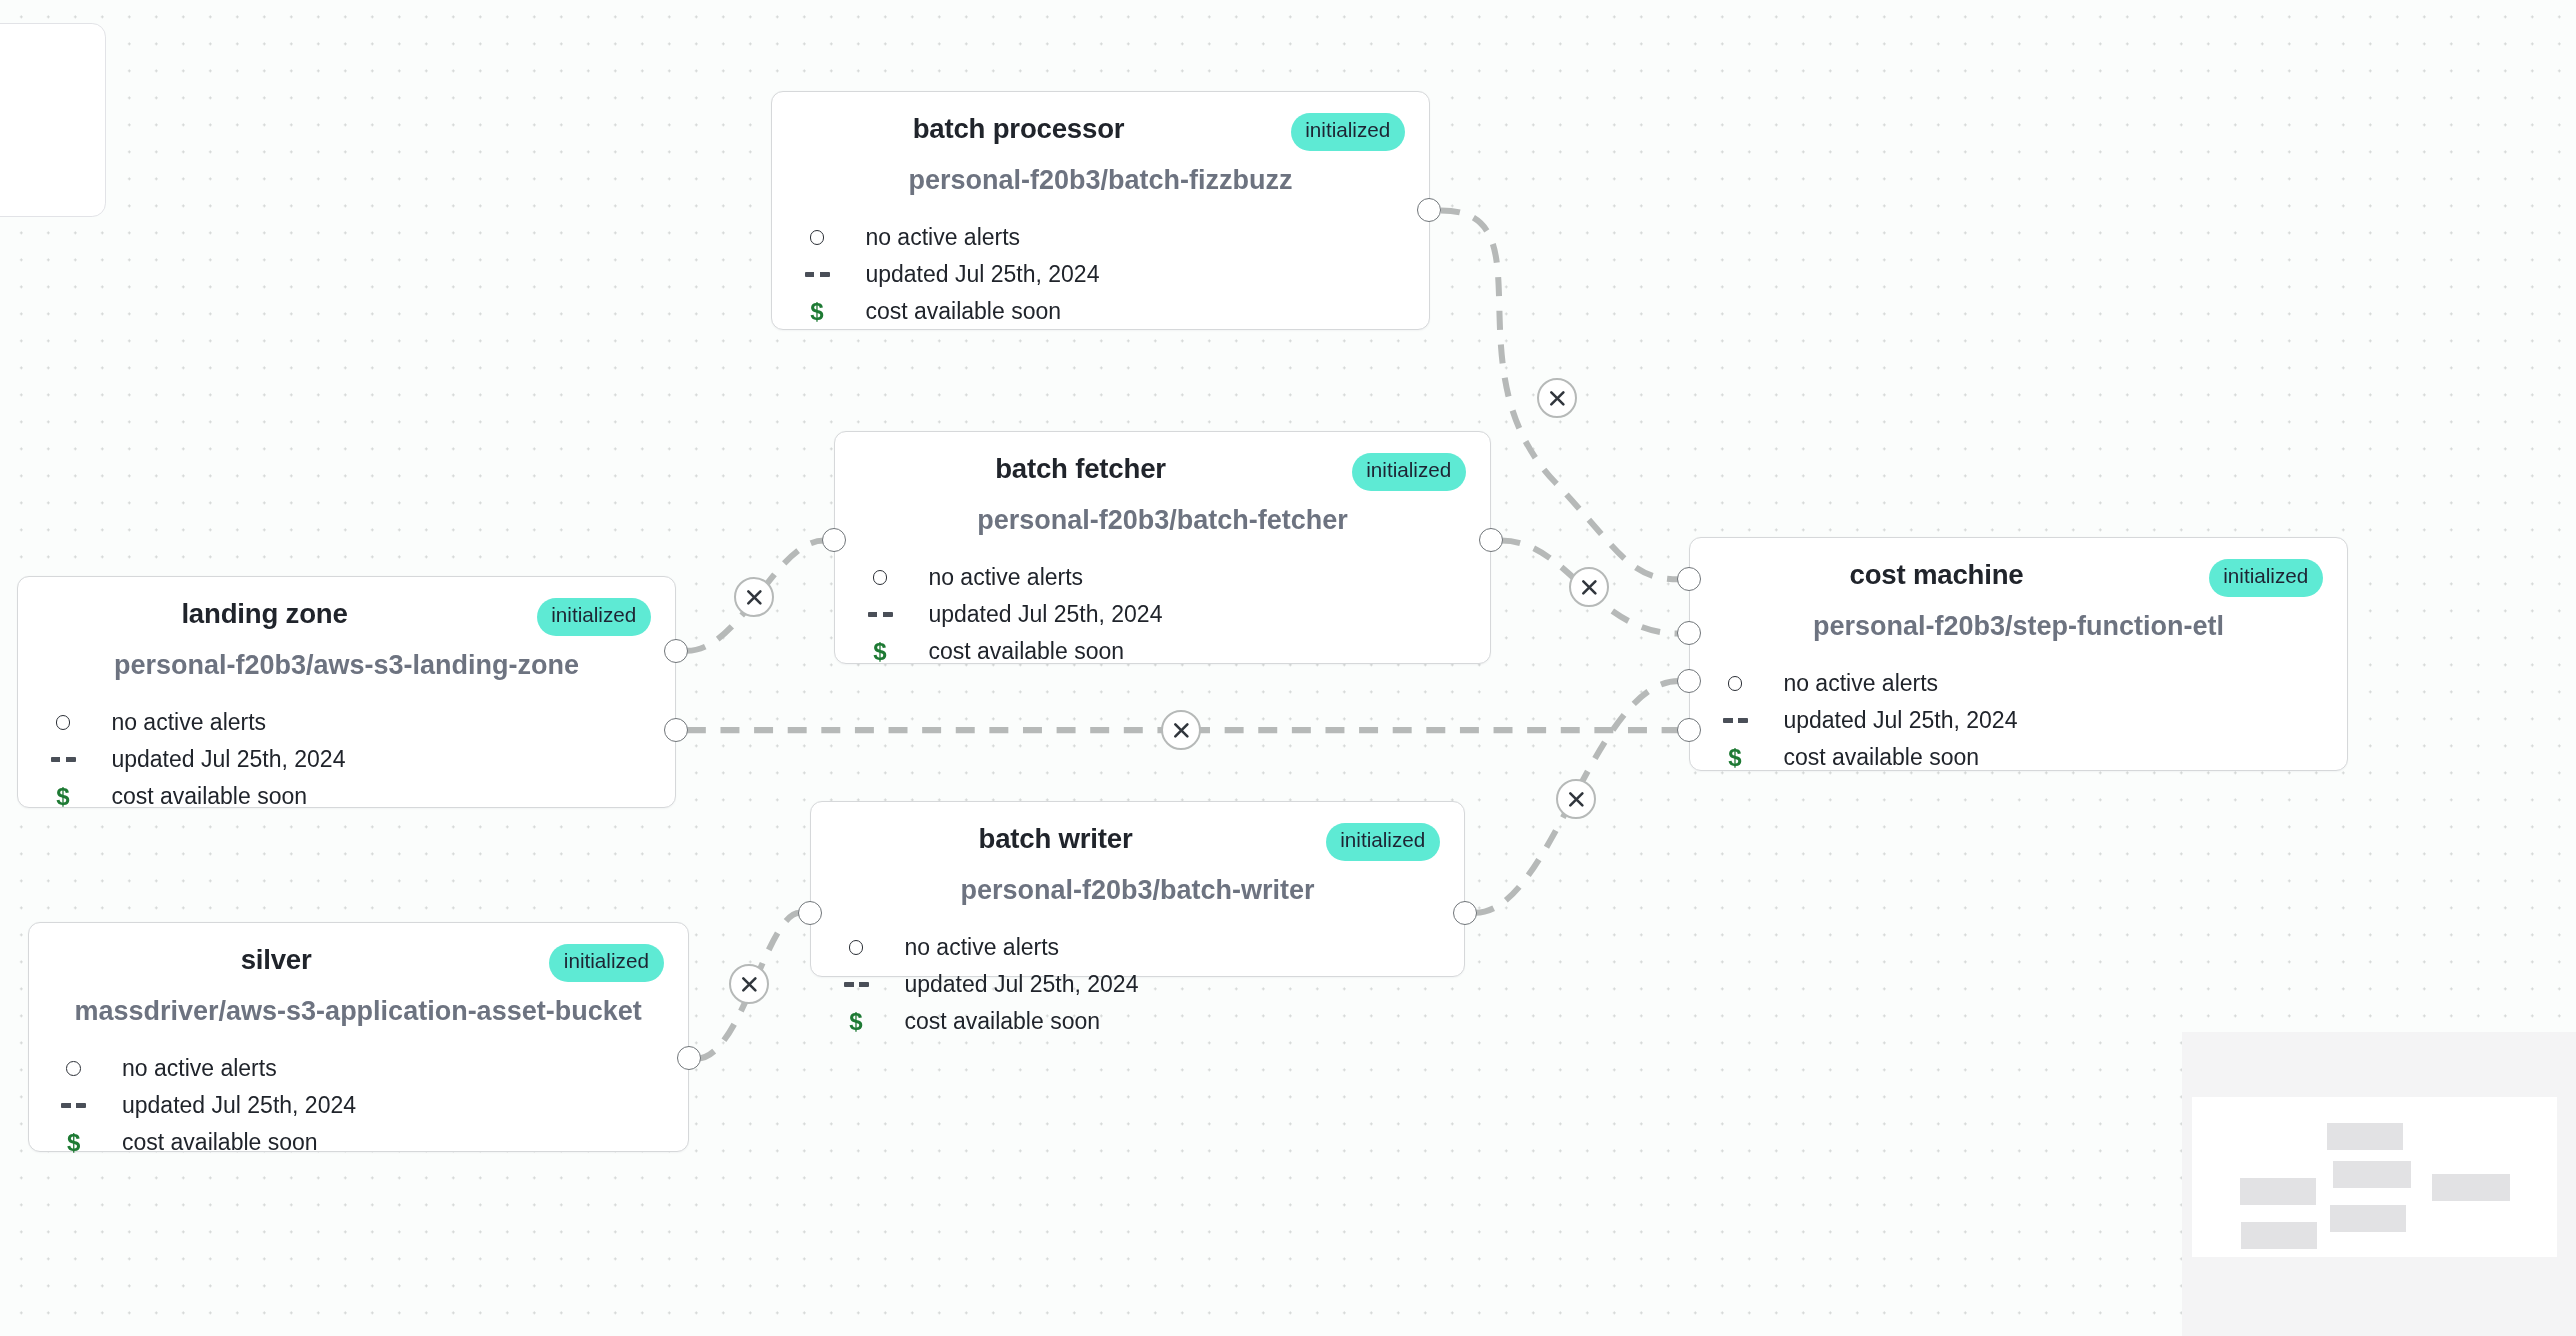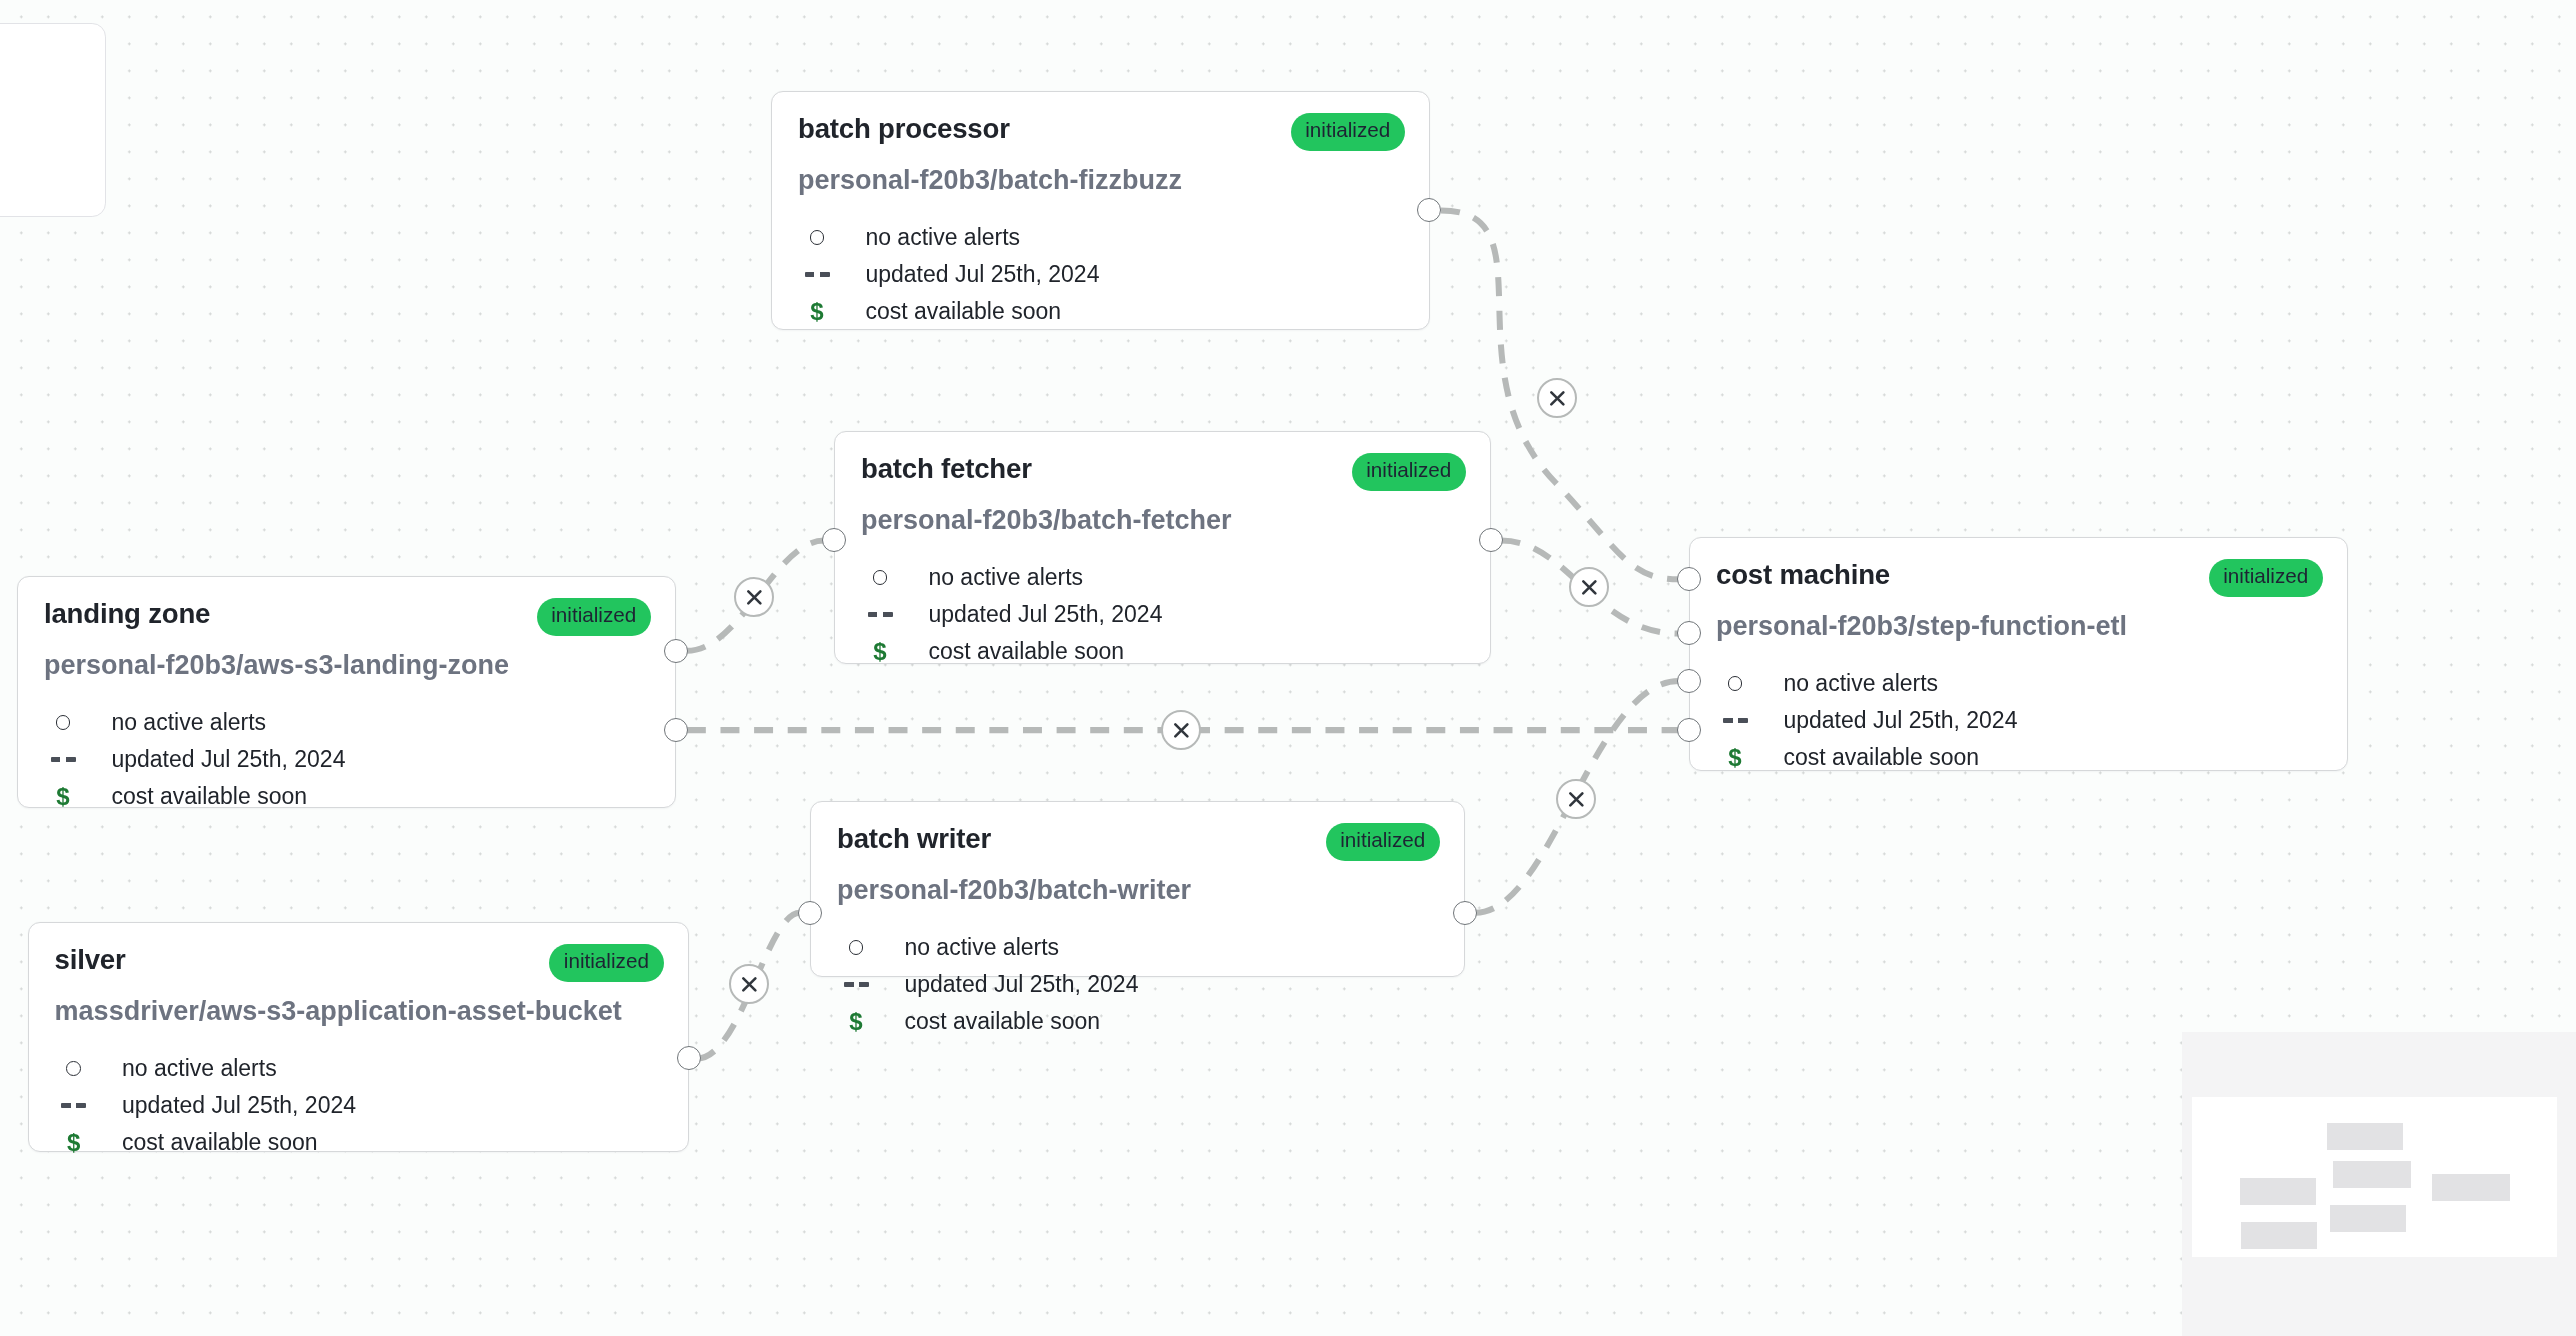--- a/index.html
+++ b/index.html
@@ -40,20 +40,21 @@
   }
 
   
   .node {
     position: absolute;
     background: #ffffff;
     border: 1.4px solid #d6d8da;
     border-radius: 12px;
     box-sizing: border-box;
     box-shadow: 0 0.9px 1.7px rgba(16,24,40,0.04);
+    text-align: center;
   }
   .node-inner {
     padding: 22.4px 26px 20.7px 26px;
     position: relative;
     height: 100%;
     box-sizing: border-box;
   }
   .node-title {
     font-size: 27.6px;
     font-weight: bold;
@@ -68,21 +69,21 @@
     font-weight: 700;
     color: #6d7380;
     line-height: 1.2;
     margin: 19px 0 0 0;
     white-space: nowrap;
   }
   .badge {
     position: absolute;
     top: 20.7px;
     right: 24px;
-    background: #22c55e;
+    background: #5eead4;
     color: #1d2433;
     font-size: 20.7px;
     line-height: 1;
     padding: 7.8px 14.7px 9.5px 14.7px;
     border-radius: 861px;
     white-space: nowrap;
   }
   .meta-list {
     margin: 22.4px 0 0 0;
     padding: 0;

